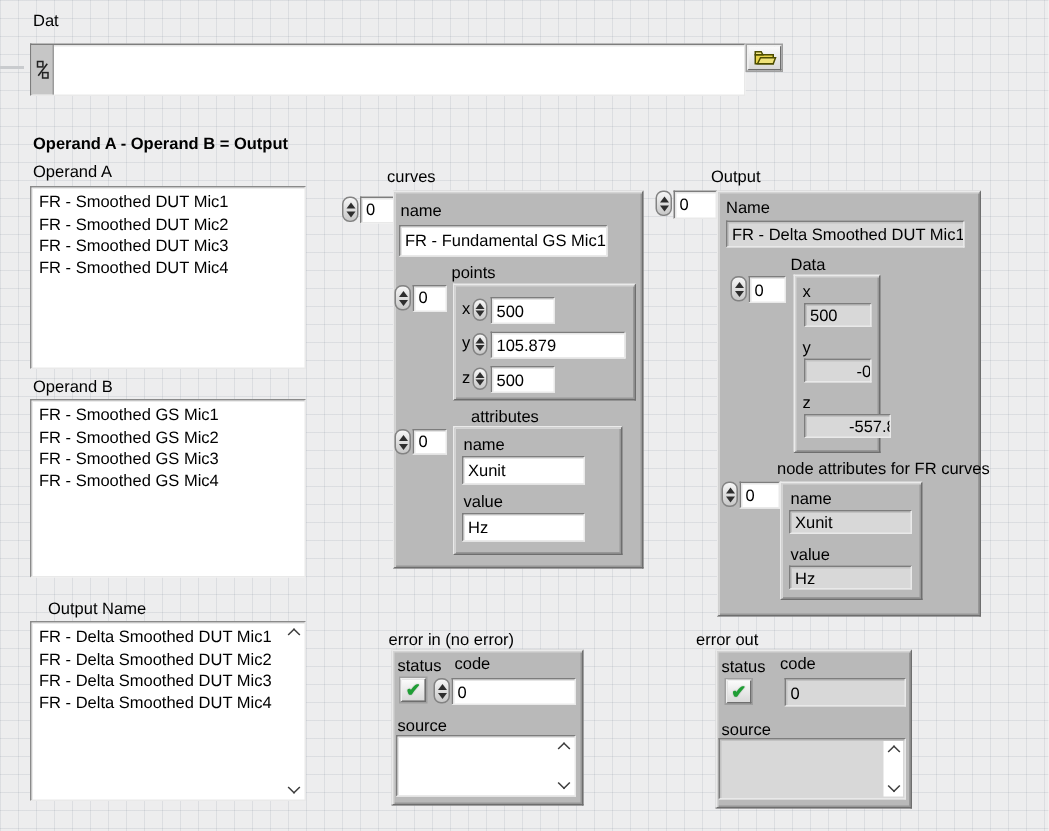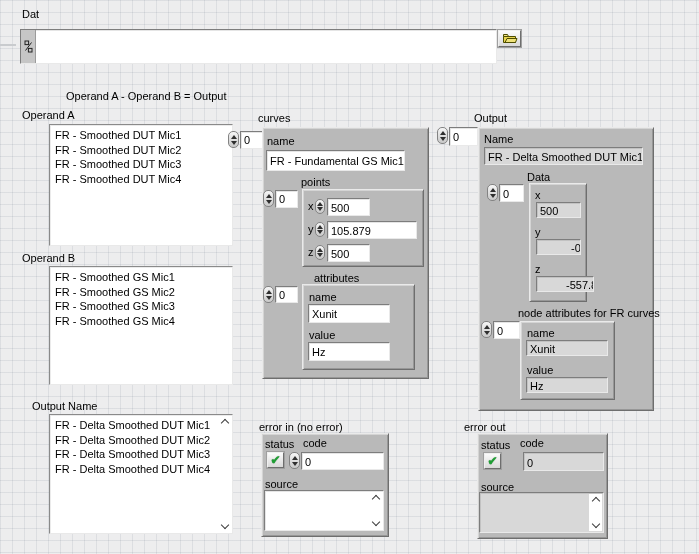--- a/index.html
+++ b/index.html
@@ -5,36 +5,36 @@
   html,body{margin:0;padding:0;}
   body{width:699px;height:554px;overflow:hidden;
        font-family:"Liberation Sans",sans-serif;}
   .panel{position:relative;width:699px;height:554px;
     background-color:#ededee;
     background-image:
       linear-gradient(to right, rgba(130,140,155,0.16) 1px, transparent 1px),
       linear-gradient(to bottom, rgba(130,140,155,0.16) 1px, transparent 1px);
     background-size:12px 12px;}
   .lbl{position:absolute;font-size:11px;color:#000;white-space:nowrap;line-height:13px;text-align:right;}
-  .bold{font-weight:normal;margin-left:44px;}
+  .bold{font-weight:bold;}
   
   .box{position:absolute;background:#b9b9b9;border:1px solid;
        border-color:#eaeaea #6e6e6e #6e6e6e #eaeaea;
        box-shadow:inset 1px 1px 0 #d4d4d4, inset -1px -1px 0 #979797;}
   
   .field{position:absolute;background:#fff;border:1px solid;
        border-color:#7d7d7d #e9e9e9 #e9e9e9 #7d7d7d;
        box-shadow:inset 1px 1px 0 rgba(0,0,0,0.10);
        font-size:11px;color:#000;padding:2px 3px;box-sizing:border-box;
        overflow:hidden;white-space:nowrap;line-height:12px;}
   .field.gray{background:#d8d8d8;}
   .listbox{position:absolute;background:#fff;border:1px solid;
        border-color:#8a8a8a #e9e9e9 #e9e9e9 #8a8a8a;
        box-shadow:inset 1px 1px 0 rgba(0,0,0,0.08);
-       box-sizing:border-box;padding:3px 0;overflow:hidden;margin-left:29px;}
+       box-sizing:border-box;padding:3px 0;overflow:hidden;}
   .lb-item{font-size:11px;line-height:14.5px;padding:0 5px;white-space:nowrap;color:#000;}
   
   .spin{position:absolute;width:11px;height:17px;border:1px solid #838383;border-radius:5px;
        background:linear-gradient(180deg,#f6f6f6,#c8c8c8);box-sizing:border-box;
        display:flex;flex-direction:column;align-items:center;justify-content:space-between;
        padding:3px 0 2px 0;}
   .spin.small{width:10px;height:15px;padding:2px 0;}
   .tri-up{width:0;height:0;border-left:3px solid transparent;border-right:3px solid transparent;
        border-bottom:4px solid #2e2e2e;}
   .tri-down{width:0;height:0;border-left:3px solid transparent;border-right:3px solid transparent;

